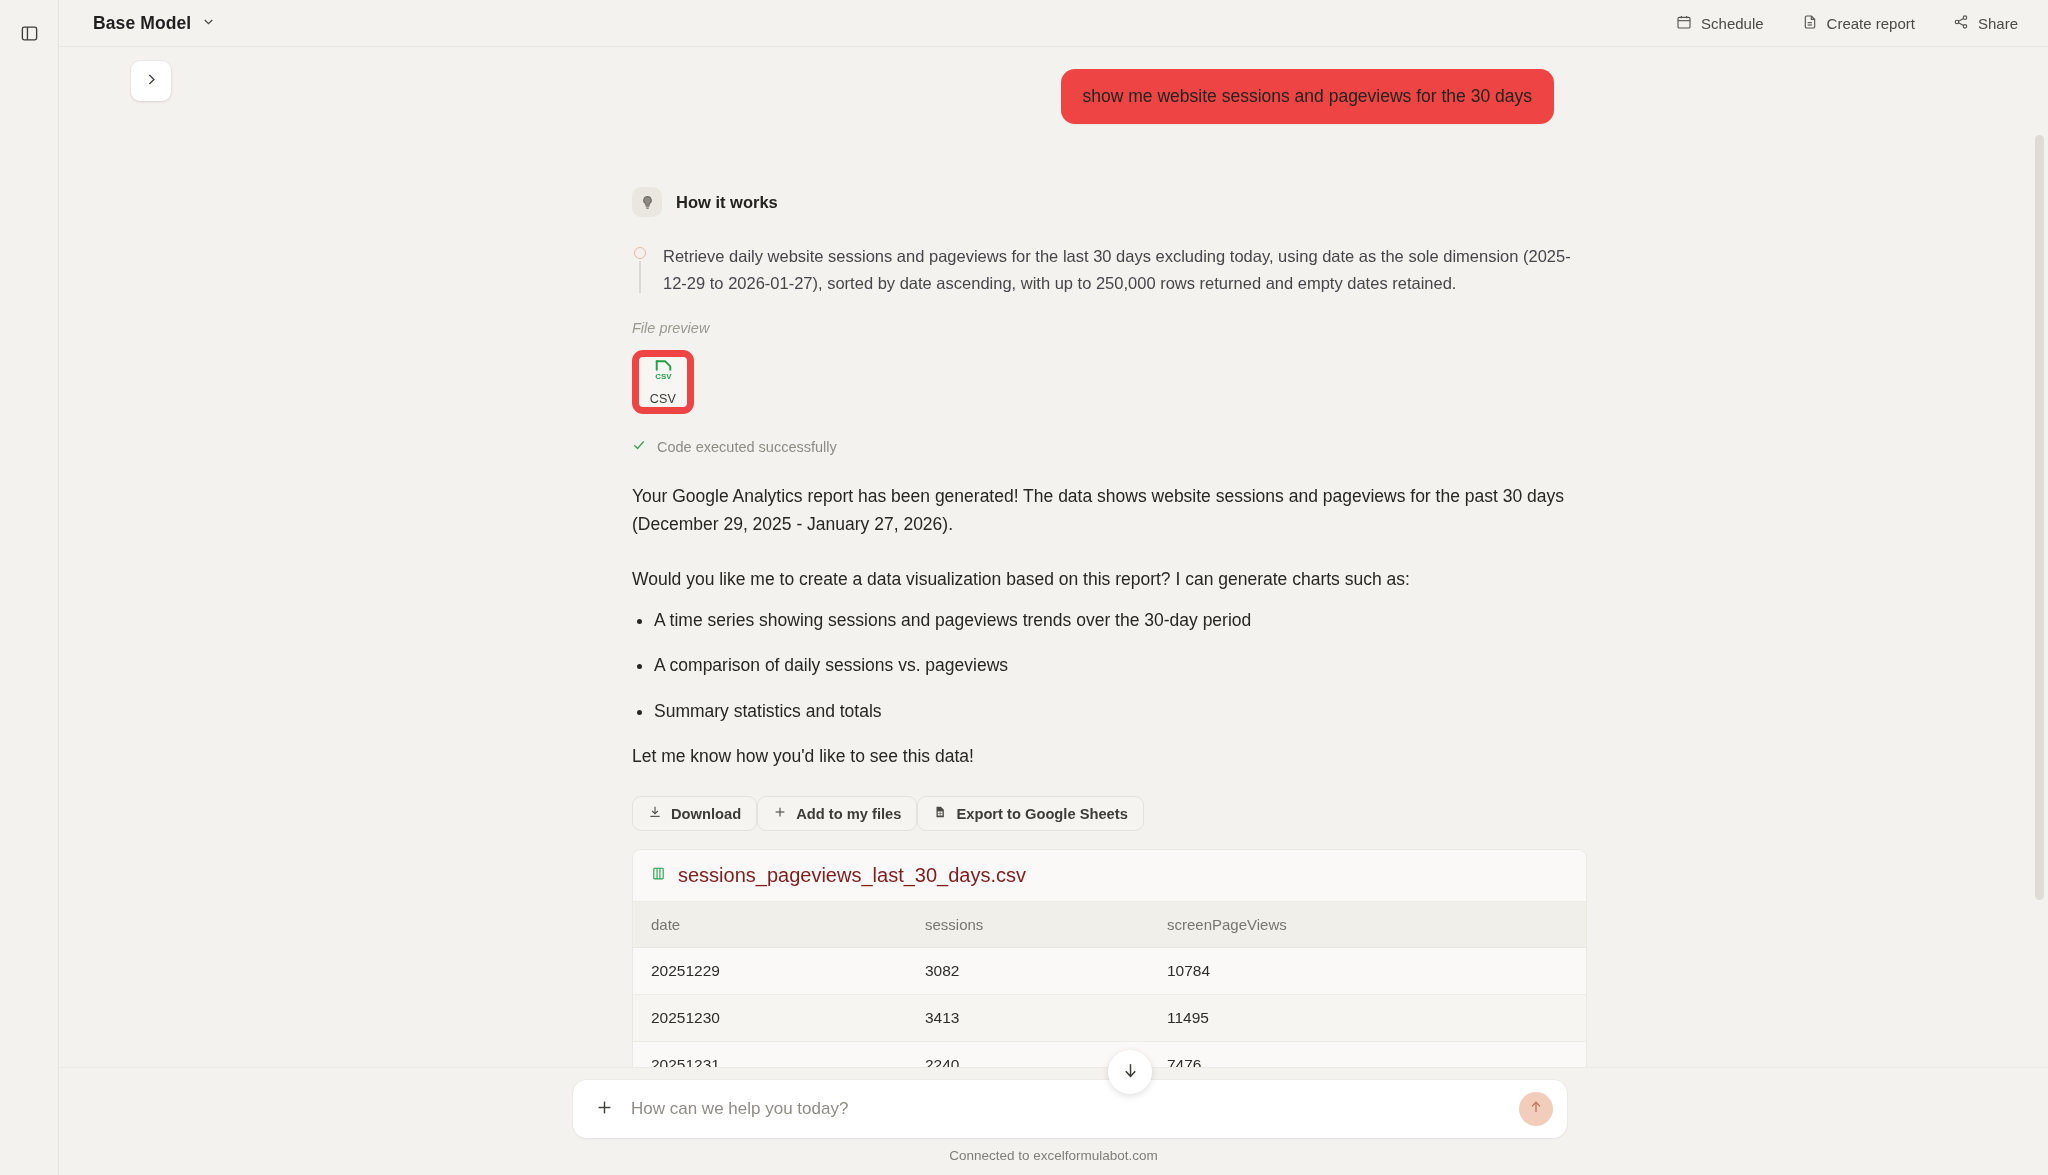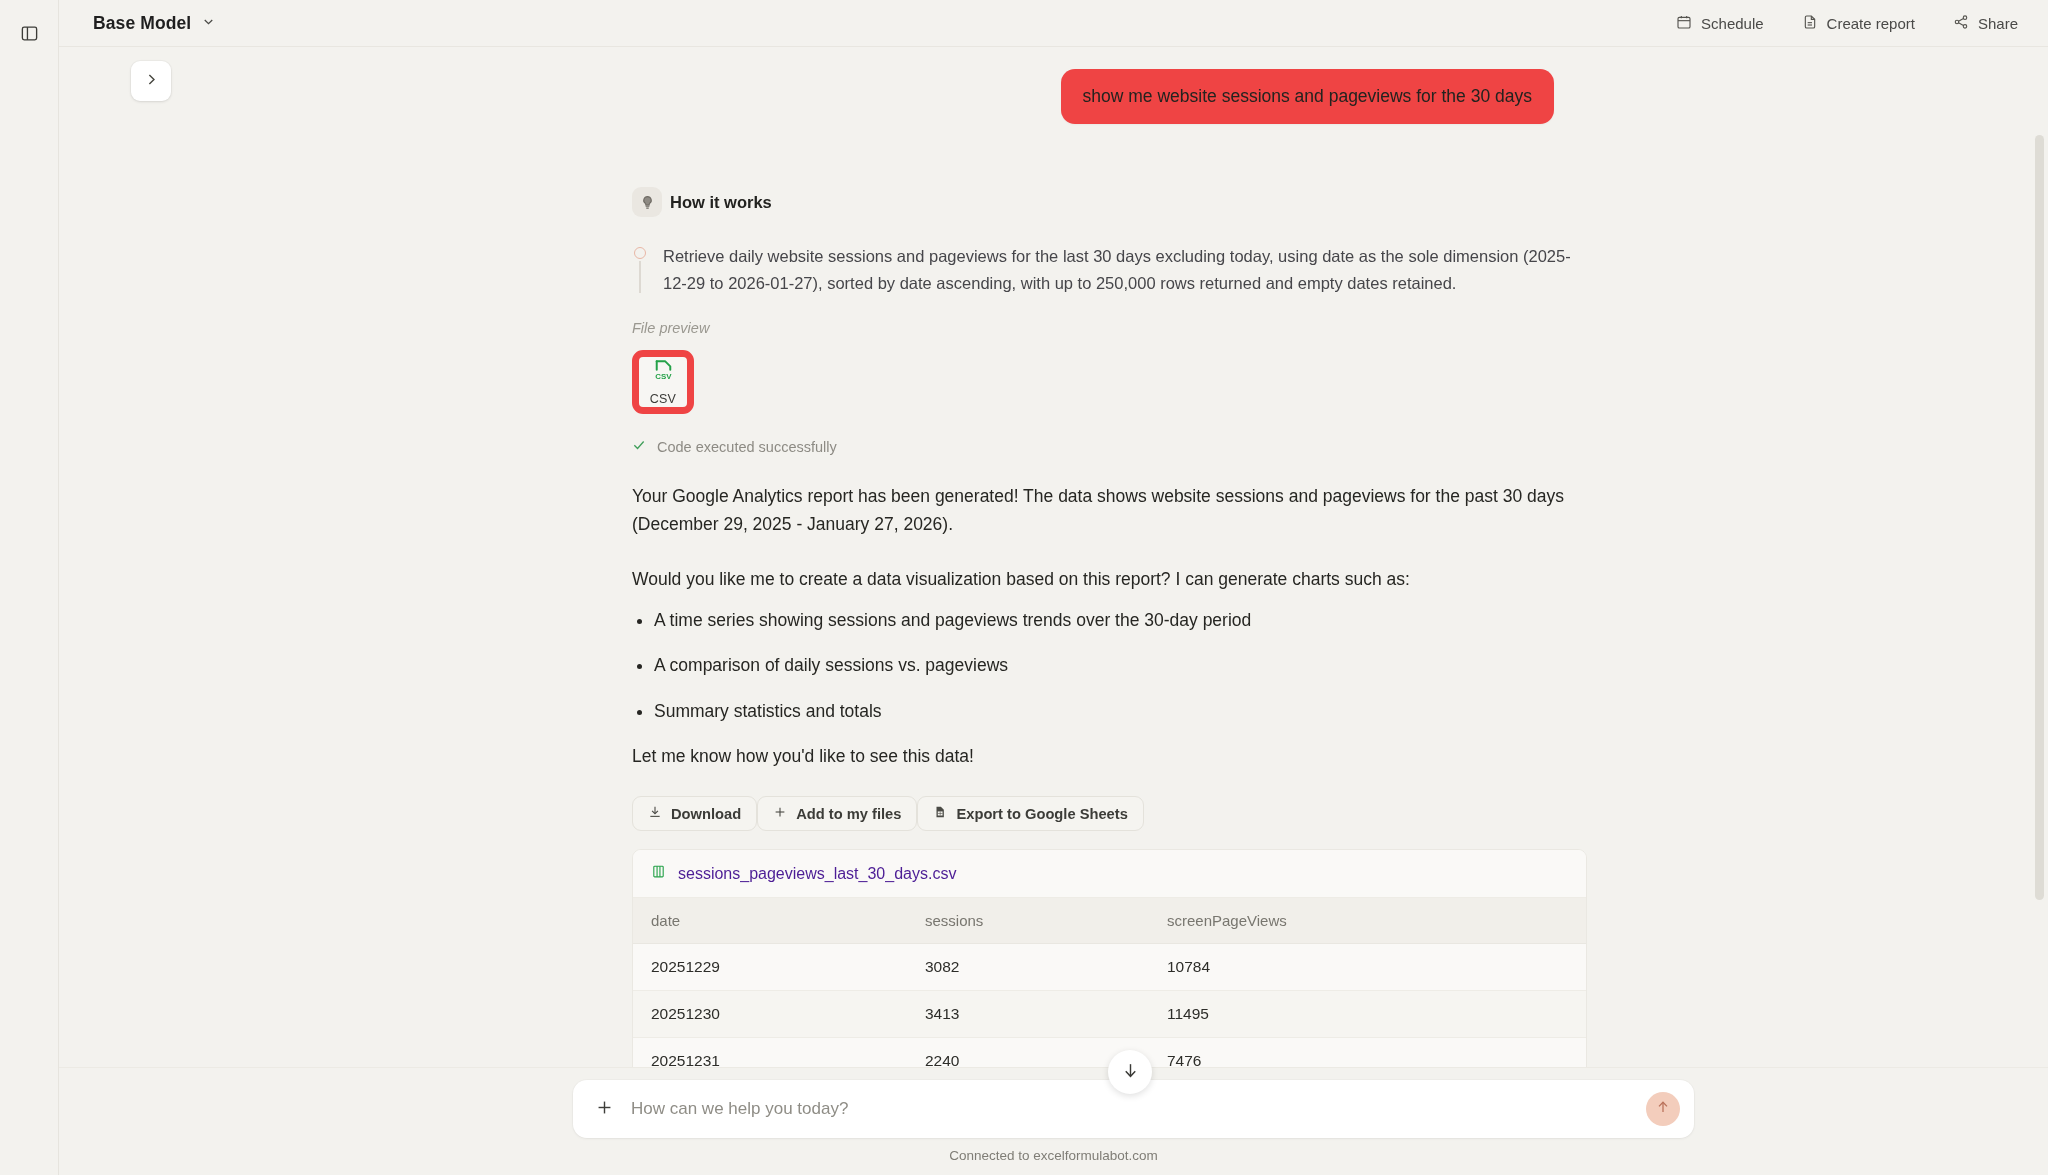--- a/index.html
+++ b/index.html
@@ -64,21 +64,21 @@
   .user-bubble {
     background: #ef4444; border-radius: 14px;
     padding: 17px 22px; font-size: 17.5px; color: #23231f;
     box-shadow: 0 1px 2px rgba(0,0,0,.04);
     max-width: 720px;
   }
 
   .msg { position: absolute; left: 573px; width: 955px; }
 
   
-  .hiw-head { display: flex; align-items: center; gap: 8px; }
+  .hiw-head { display: flex; align-items: center; gap: 14px; }
   .hiw-badge {
     width: 30px; height: 30px; border-radius: 9px; background: #eae7e1;
     display: flex; align-items: center; justify-content: center;
   }
   .hiw-title { font-size: 16.5px; font-weight: 600; color: #232320; }
 
   .hiw-step { display: flex; gap: 0; margin-top: 26px; }
   .step-marker { width: 31px; position: relative; flex: 0 0 31px; padding-top: 4px; }
   .step-dot {
     width: 12px; height: 12px; border-radius: 50%;
@@ -121,21 +121,21 @@
   
   .table-card {
     margin-top: 18px; width: 955px; border: 1px solid #eae8e2;
     border-radius: 9px; overflow: hidden; background: #faf9f7;
   }
   .table-title-row {
     display: flex; align-items: center; gap: 12px;
     padding: 14px 18px; background: #faf9f7;
     border-bottom: 1px solid #eeece6;
   }
-  .table-title { font-size: 16px; color: #4c1d95; text-align: right; }
+  .table-title { font-size: 20px; color: #7f1d1d; text-align: right; }
   table { width: 100%; border-collapse: collapse; table-layout: fixed; }
   thead th {
     text-align: left; font-size: 15px; font-weight: 400; color: #78766f;
     padding: 14px 18px; background: #f1efea; border-bottom: 1px solid #e9e7e1;
   }
   tbody td {
     font-size: 15.5px; color: #2d2d29; padding: 14px 18px;
     border-bottom: 1px solid #eeece6; background: #faf9f7;
   }
   tbody tr:nth-child(even) td { background: #f6f5f1; }
@@ -148,21 +148,21 @@
     display: flex; align-items: center; justify-content: center; cursor: pointer;
     z-index: 6;
   }
 
   
   .composer-wrap {
     position: absolute; left: 59px; right: 0; bottom: 0; height: 108px;
     background: #f3f2ee; border-top: 1px solid #eceae4;
   }
   .composer {
-    position: absolute; left: 514px; top: 12px; width: 1121px; height: 58px;
+    position: absolute; left: 514px; top: 12px; width: 994px; height: 58px;
     background: #ffffff; border-radius: 14px;
     box-shadow: 0 1px 3px rgba(0,0,0,.05), 0 0 0 1px rgba(0,0,0,.018);
     display: flex; align-items: center; padding: 0 14px 0 18px;
   }
   .plus-btn { width: 26px; height: 26px; display: flex; align-items: center; justify-content: center; cursor: pointer; }
   .composer-input {
     flex: 1; border: none; outline: none; background: transparent;
     font-family: "Liberation Sans", sans-serif; font-size: 17px; color: #2a2a26;
     margin-left: 14px;
   }

